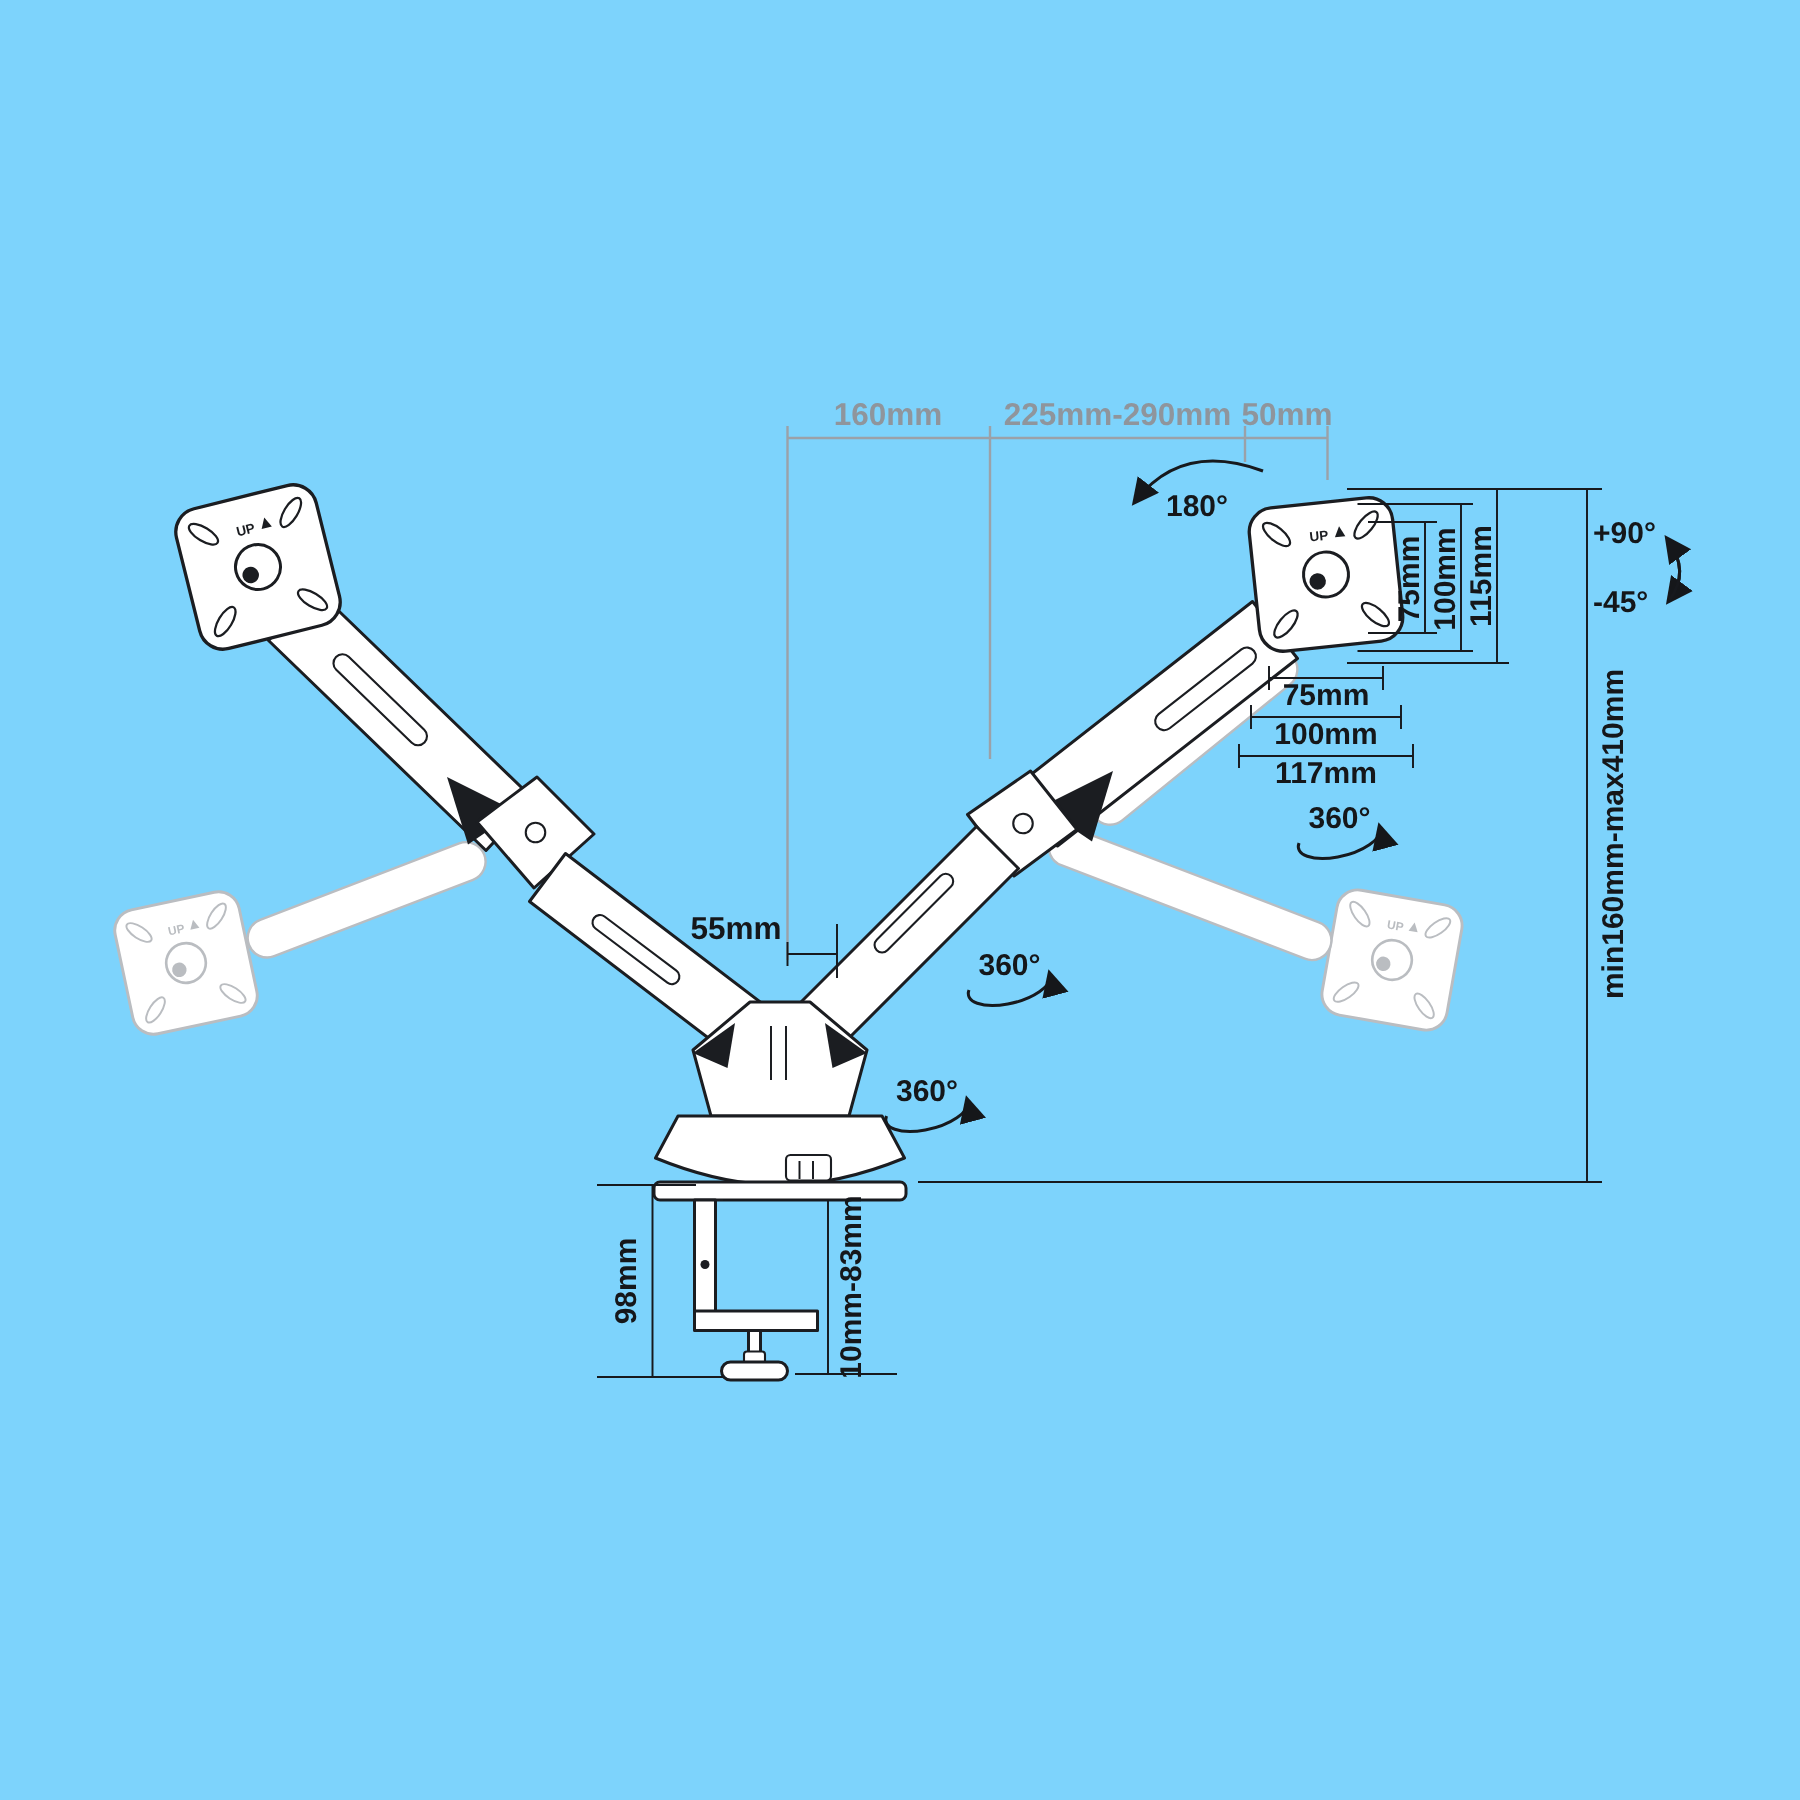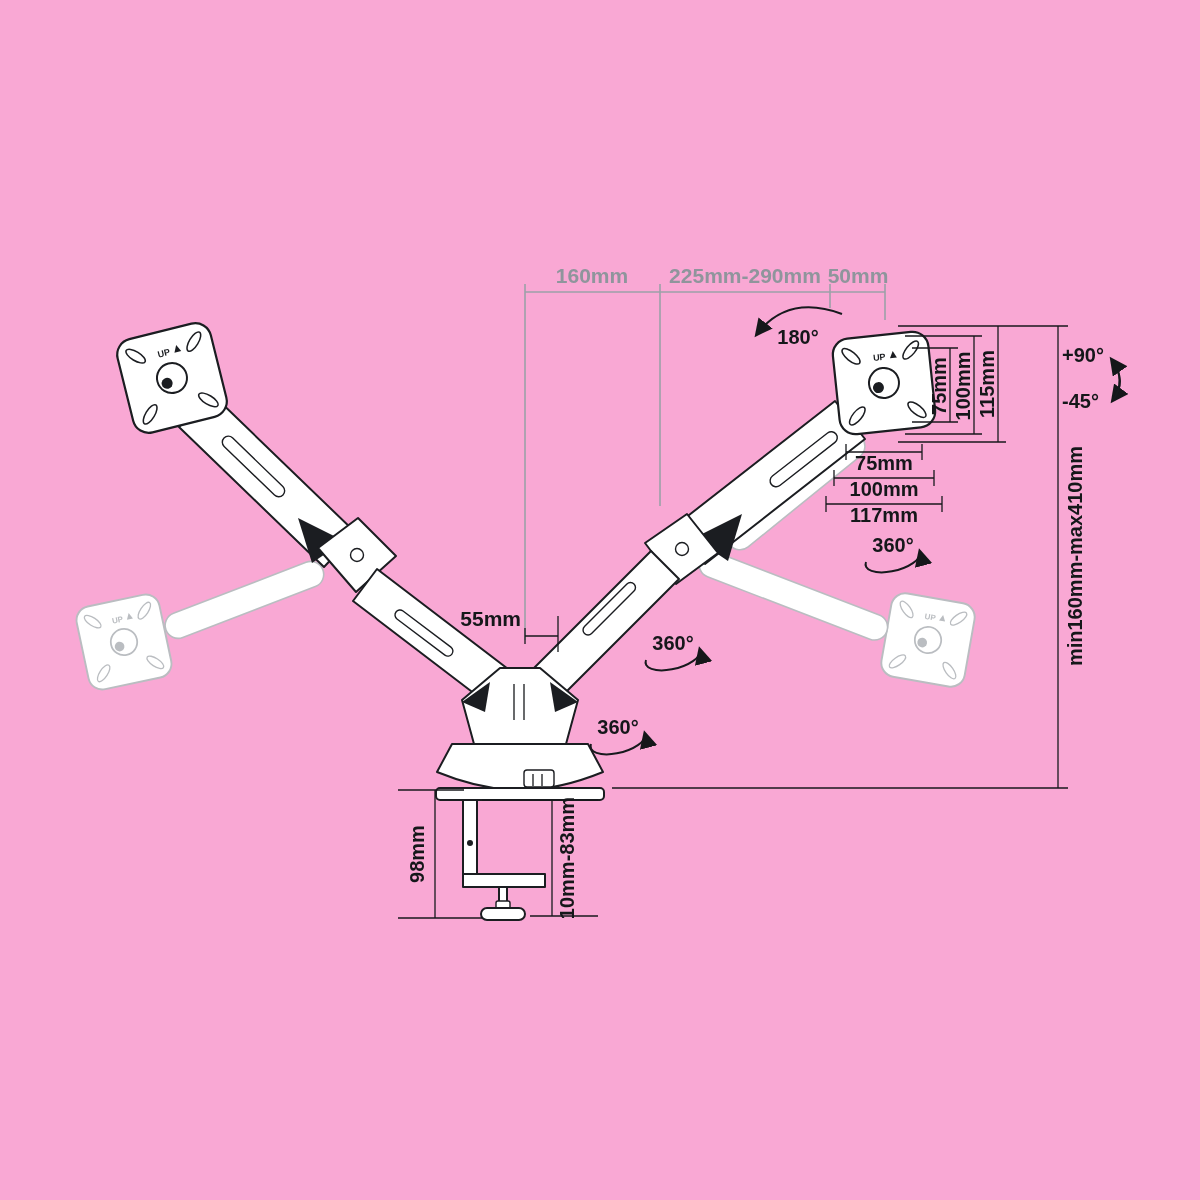--- a/index.html
+++ b/index.html
@@ -1,17 +1,17 @@
 <!DOCTYPE html>
 <html><head>
 <meta charset="utf-8">
 <style>
   *{box-sizing:border-box}
   html,body{margin:0;padding:0;background:#ffffff}
-  .stage{width:1200px;height:1200px;background:#f9a8d4;position:relative;font-family:"Liberation Sans",sans-serif}
+  .stage{width:1200px;height:1200px;background:#7dd3fc;position:relative;font-family:"Liberation Sans",sans-serif}
   svg{display:block}
   .outline{fill:#ffffff;stroke:#1b1d21;stroke-width:2;stroke-linejoin:round}
   .thin{fill:#ffffff;stroke:#1b1d21;stroke-width:1.4;stroke-linejoin:round}
   .dark{fill:#1b1d21;stroke:none}
   .dim{stroke:#17191d;stroke-width:1.3;fill:none}
   .dimg{stroke:#9ba1a8;stroke-width:1.6;fill:none}
   .arc{stroke:#17191d;stroke-width:2;fill:none}
   .gl{stroke:#babdc1;stroke-width:1.6;fill:#ffffff}
   text{font-family:"Liberation Sans",sans-serif;user-select:none}
   .tg{font-size:21px;font-weight:700;fill:#8f959c}

